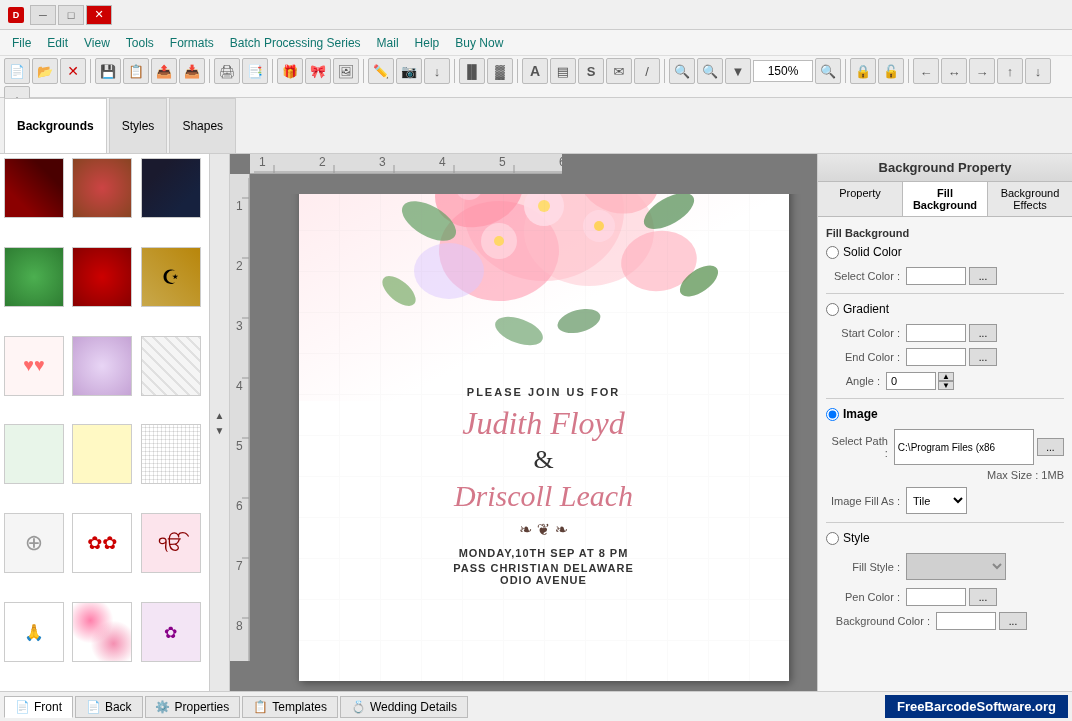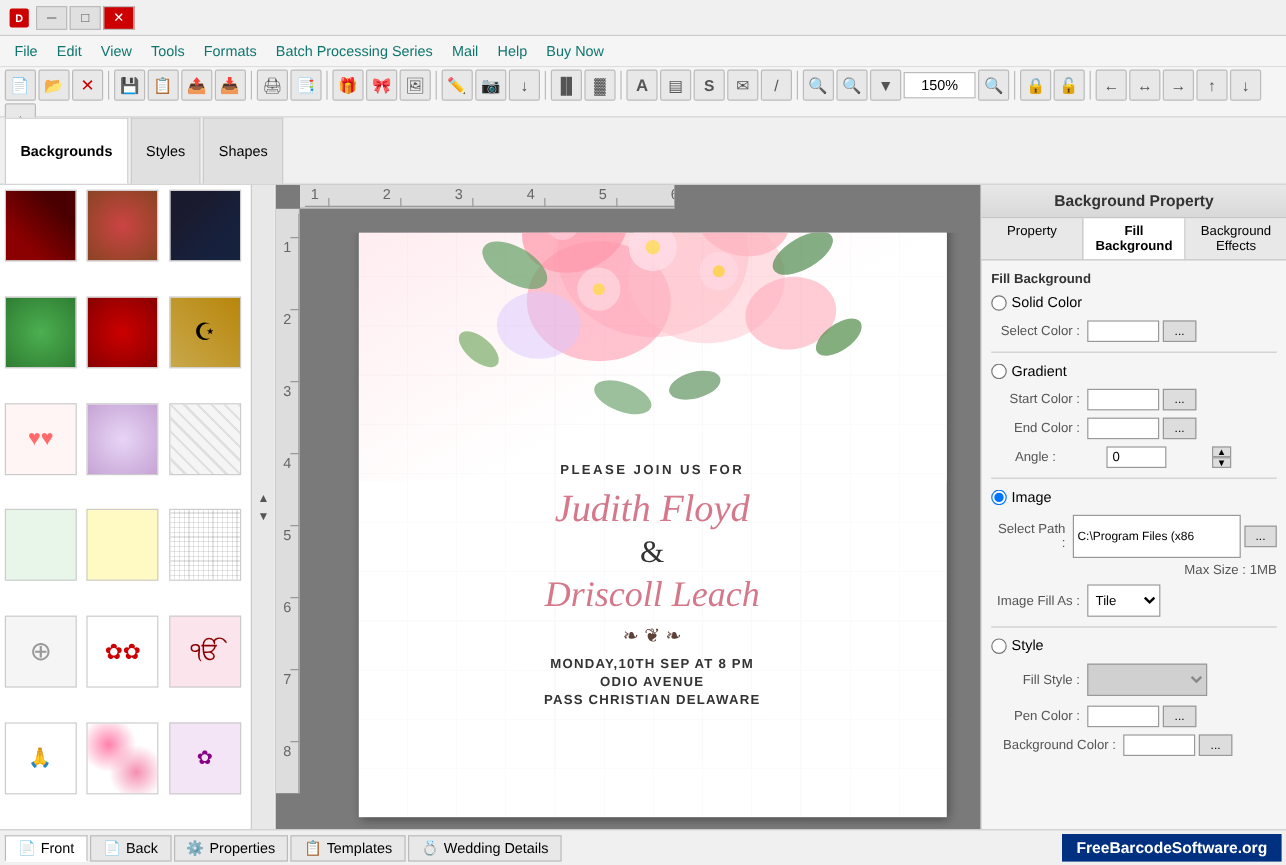--- a/index.html
+++ b/index.html
@@ -55,21 +55,21 @@
     .prop-tab.active { background: white; font-weight: bold; }
     #prop-content { flex: 1; padding: 10px 8px; overflow-y: auto; }
 
     .section-label { font-size: 11px; font-weight: bold; color: #333; margin-bottom: 6px; }
     .radio-row { display: flex; align-items: center; gap: 4px; margin-bottom: 8px; }
     .radio-row input[type=radio] { margin: 0; }
     .color-row { display: flex; align-items: center; margin-bottom: 6px; }
     .color-label { width: 80px; font-size: 11px; color: #555; text-align: right; padding-right: 6px; }
     .color-box { width: 60px; height: 18px; border: 1px solid #999; background: white; }
     .color-btn { width: 28px; height: 18px; background: #ddd; border: 1px solid #999; cursor: pointer; font-size: 10px; margin-left: 3px; display: flex; align-items: center; justify-content: center; }
-    .input-row { display: flex; align-items: center; margin-bottom: 6px; gap: 36px; }
+    .input-row { display: flex; align-items: center; margin-bottom: 6px; }
     .input-label { width: 50px; font-size: 11px; color: #555; text-align: right; padding-right: 6px; }
     .angle-input { width: 50px; height: 18px; border: 1px solid #999; padding: 0 4px; font-size: 11px; }
     .spin-btns { display: flex; flex-direction: column; margin-left: 2px; }
     .spin-btn { width: 16px; height: 9px; background: #ddd; border: 1px solid #999; cursor: pointer; font-size: 8px; display: flex; align-items: center; justify-content: center; line-height: 1; }
     .path-row { display: flex; align-items: center; margin-bottom: 4px; }
     .path-label { width: 70px; font-size: 11px; color: #555; text-align: right; padding-right: 6px; }
     .path-input { flex: 1; height: 18px; border: 1px solid #999; padding: 17px 3px; font-size: 10px; background: white; }
     .path-btn { width: 28px; height: 18px; background: #ddd; border: 1px solid #999; cursor: pointer; font-size: 10px; margin-left: 3px; display: flex; align-items: center; justify-content: center; }
     .maxsize-row { display: flex; align-items: center; justify-content: flex-end; margin-bottom: 6px; }
     .maxsize-text { font-size: 11px; color: #555; }
@@ -315,22 +315,22 @@
 
           <div class="invite-watermark"></div>
 
           <div style="position:absolute;top:245px;left:0;right:0;text-align:center;padding:0 20px;">
             <div style="font-size:11px;font-weight:bold;color:#333;letter-spacing:2px;margin-bottom:8px;">PLEASE JOIN US FOR</div>
             <div style="font-size:32px;color:#d4788a;font-style:italic;font-family:Georgia,serif;line-height:1.1;">Judith Floyd</div>
             <div style="font-size:26px;color:#333;font-family:Georgia,serif;margin:4px 0;">&amp;</div>
             <div style="font-size:30px;color:#d4788a;font-style:italic;font-family:Georgia,serif;line-height:1.1;">Driscoll Leach</div>
             <div style="font-size:16px;color:#5d4037;margin:8px 0;">❧ ❦ ❧</div>
             <div style="font-size:11px;font-weight:bold;color:#333;letter-spacing:1px;margin-bottom:3px;">MONDAY,10TH SEP AT 8 PM</div>
+            <div style="font-size:11px;font-weight:bold;color:#333;letter-spacing:1px;">PASS CHRISTIAN DELAWARE</div>
             <div style="font-size:11px;font-weight:bold;color:#333;letter-spacing:1px;margin-bottom:3px;">ODIO AVENUE</div>
-            <div style="font-size:11px;font-weight:bold;color:#333;letter-spacing:1px;">PASS CHRISTIAN DELAWARE</div>
           </div>
         </div>
       </div>
     </div>
 
     <div id="right-panel" style="width:255px;min-width:255px;">
       <div id="bg-prop-title">Background Property</div>
       <div id="prop-tabs">
         <div class="prop-tab">Property</div>
         <div class="prop-tab active">Fill Background</div>
@@ -372,21 +372,21 @@
           <div class="spin-btns">
             <div class="spin-btn">▲</div>
             <div class="spin-btn">▼</div>
           </div>
         </div>
 
         <hr class="divider">
 
         <div class="radio-row">
           <input type="radio" name="filltype" checked="" style="">
-          <span style="font-weight:normal;">Image</span>
+          <span style="font-weight:bold;">Image</span>
         </div>
         <div class="path-row">
           <span class="path-label">Select Path :</span>
           <input class="path-input" value="C:\Program Files (x86" style="">
           <div class="path-btn">...</div>
         </div>
         <div class="maxsize-row">
           <span class="maxsize-text">Max Size : 1MB</span>
         </div>
         <div class="fill-select-row">

